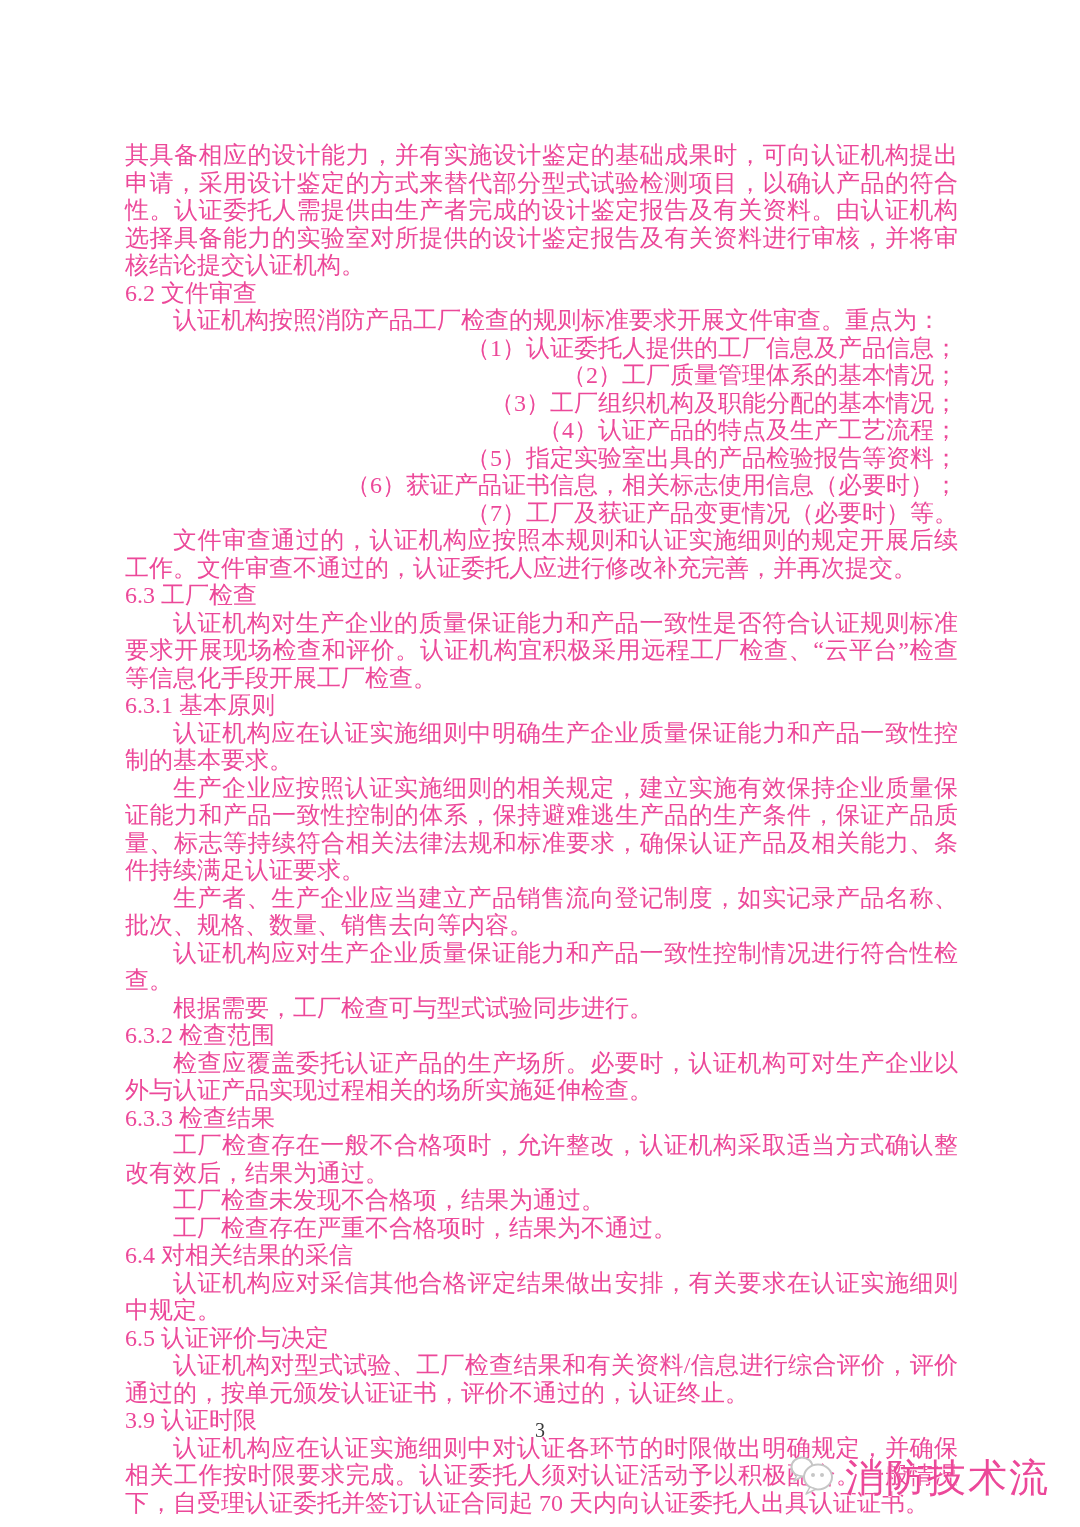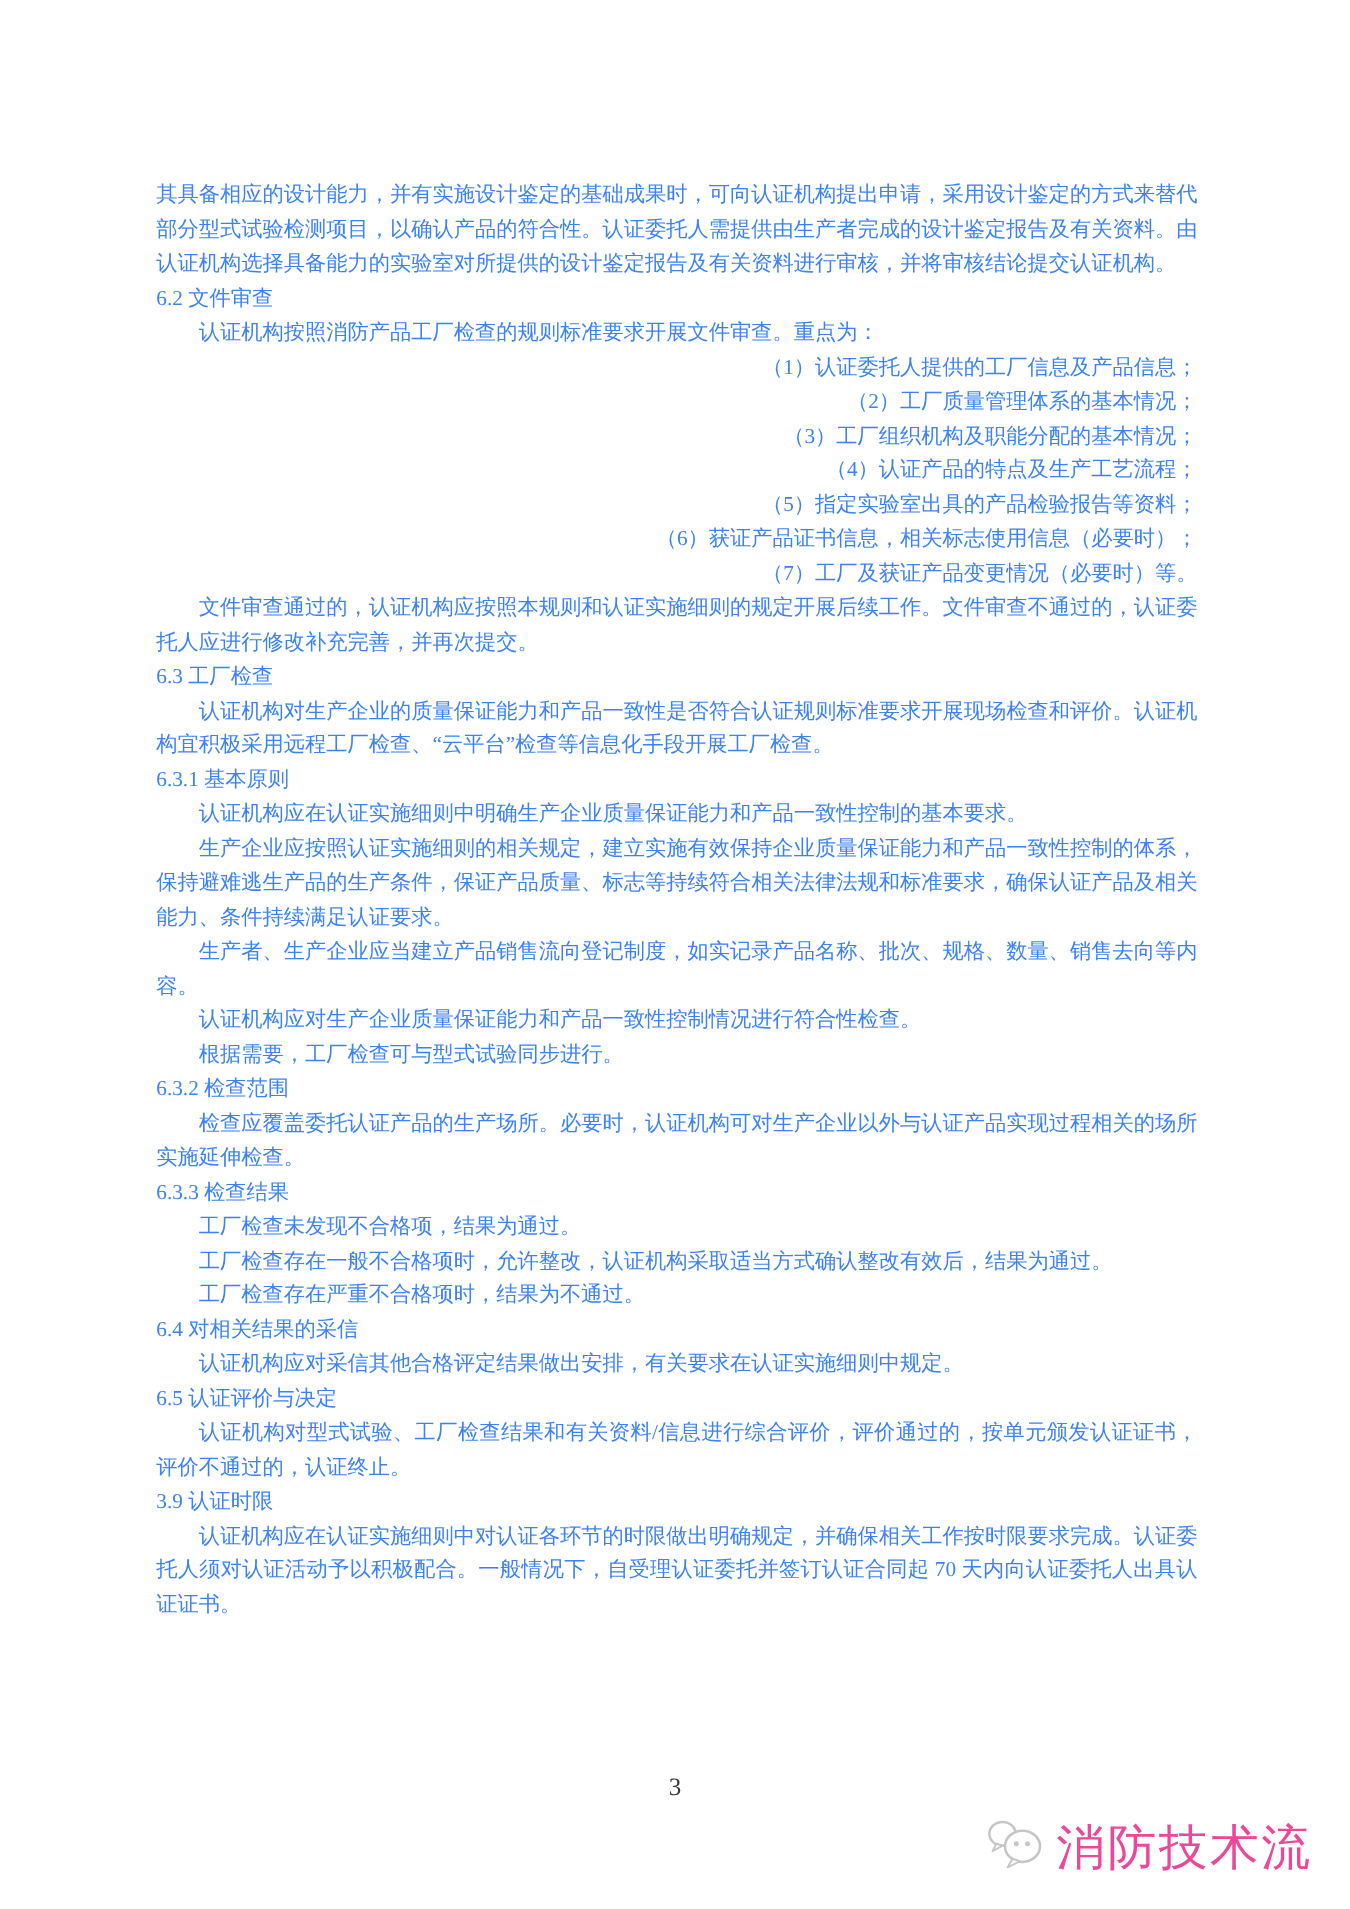--- a/index.html
+++ b/index.html
@@ -14,22 +14,22 @@
   .page {
     position: absolute;
     inset: 0;
     background: #ffffff;
   }
   .doc-body {
     position: absolute;
     left: 125px;
     top: 142px;
     width: 833px;
-    color: #3b82f6;
-    font-size: 17px;
+    color: #ec4899;
+    font-size: 24px;
     line-height: 27.5px;
   }
   .block { margin: 0; }
   .paragraph {
     text-indent: 2em;
     text-align: justify;
   }
   .paragraph-continuation {
     text-indent: 0;
     text-align: justify;
@@ -95,22 +95,22 @@
       <p class="block paragraph">认证机构对生产企业的质量保证能力和产品一致性是否符合认证规则标准要求开展现场检查和评价。认证机构宜积极采用远程工厂检查、“云平台”检查等信息化手段开展工厂检查。</p>
       <p class="block subheading">6.3.1 基本原则</p>
       <p class="block paragraph">认证机构应在认证实施细则中明确生产企业质量保证能力和产品一致性控制的基本要求。</p>
       <p class="block paragraph">生产企业应按照认证实施细则的相关规定，建立实施有效保持企业质量保证能力和产品一致性控制的体系，保持避难逃生产品的生产条件，保证产品质量、标志等持续符合相关法律法规和标准要求，确保认证产品及相关能力、条件持续满足认证要求。</p>
       <p class="block paragraph">生产者、生产企业应当建立产品销售流向登记制度，如实记录产品名称、批次、规格、数量、销售去向等内容。</p>
       <p class="block paragraph">认证机构应对生产企业质量保证能力和产品一致性控制情况进行符合性检查。</p>
       <p class="block paragraph">根据需要，工厂检查可与型式试验同步进行。</p>
       <p class="block subheading">6.3.2 检查范围</p>
       <p class="block paragraph">检查应覆盖委托认证产品的生产场所。必要时，认证机构可对生产企业以外与认证产品实现过程相关的场所实施延伸检查。</p>
       <p class="block subheading">6.3.3 检查结果</p>
+      <p class="block paragraph">工厂检查存在一般不合格项时，允许整改，认证机构采取适当方式确认整改有效后，结果为通过。</p>
       <p class="block paragraph">工厂检查未发现不合格项，结果为通过。</p>
-      <p class="block paragraph">工厂检查存在一般不合格项时，允许整改，认证机构采取适当方式确认整改有效后，结果为通过。</p>
       <p class="block paragraph">工厂检查存在严重不合格项时，结果为不通过。</p>
       <p class="block heading">6.4 对相关结果的采信</p>
       <p class="block paragraph">认证机构应对采信其他合格评定结果做出安排，有关要求在认证实施细则中规定。</p>
       <p class="block heading">6.5 认证评价与决定</p>
       <p class="block paragraph">认证机构对型式试验、工厂检查结果和有关资料/信息进行综合评价，评价通过的，按单元颁发认证证书，评价不通过的，认证终止。</p>
       <p class="block heading">3.9 认证时限</p>
       <p class="block paragraph">认证机构应在认证实施细则中对认证各环节的时限做出明确规定，并确保相关工作按时限要求完成。认证委托人须对认证活动予以积极配合。一般情况下，自受理认证委托并签订认证合同起 70 天内向认证委托人出具认证证书。</p>
     </div>
 
   <div class="page-number">3</div>

